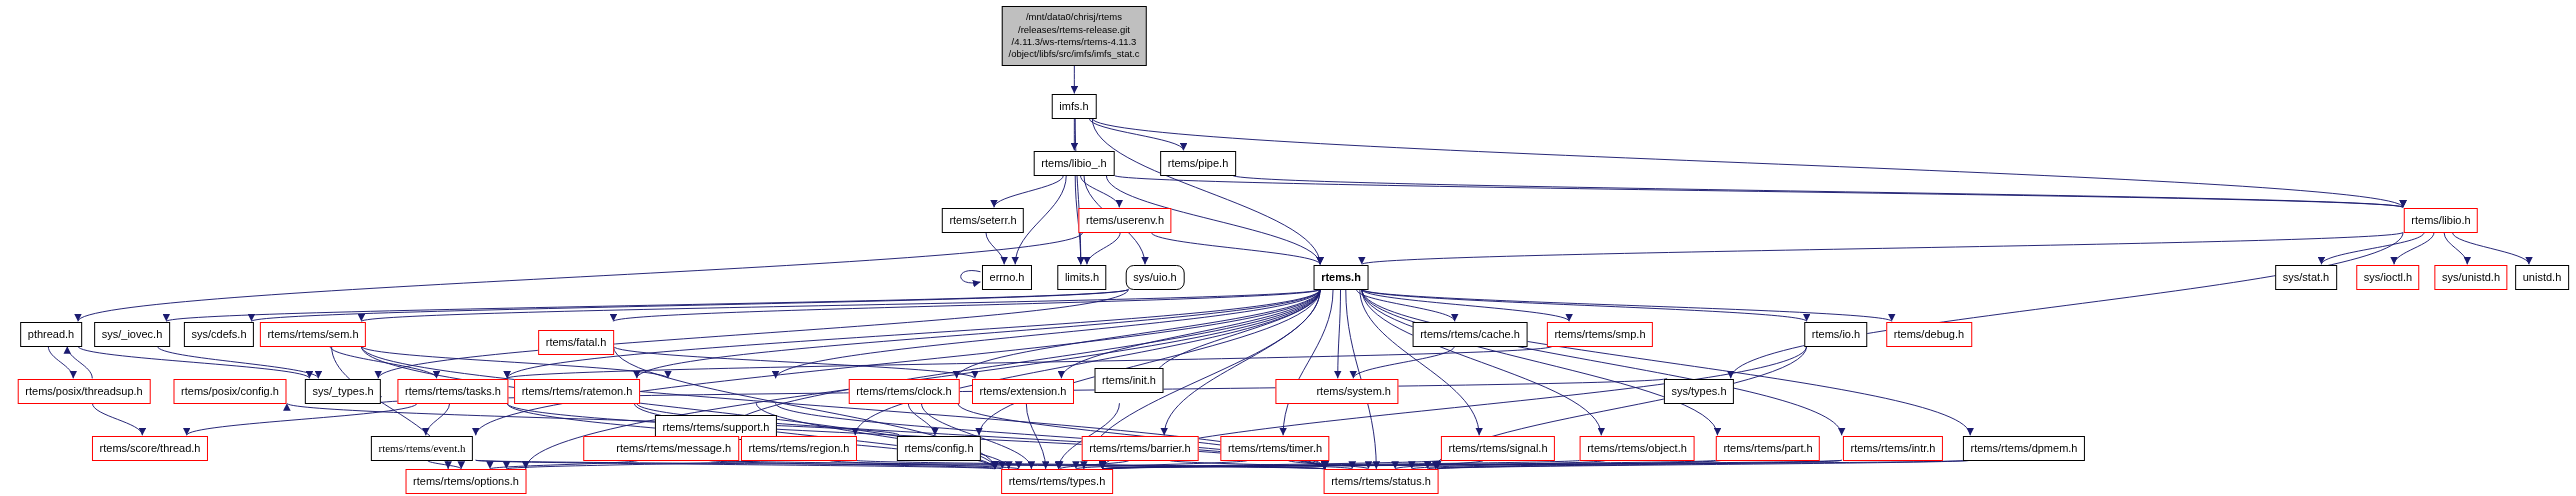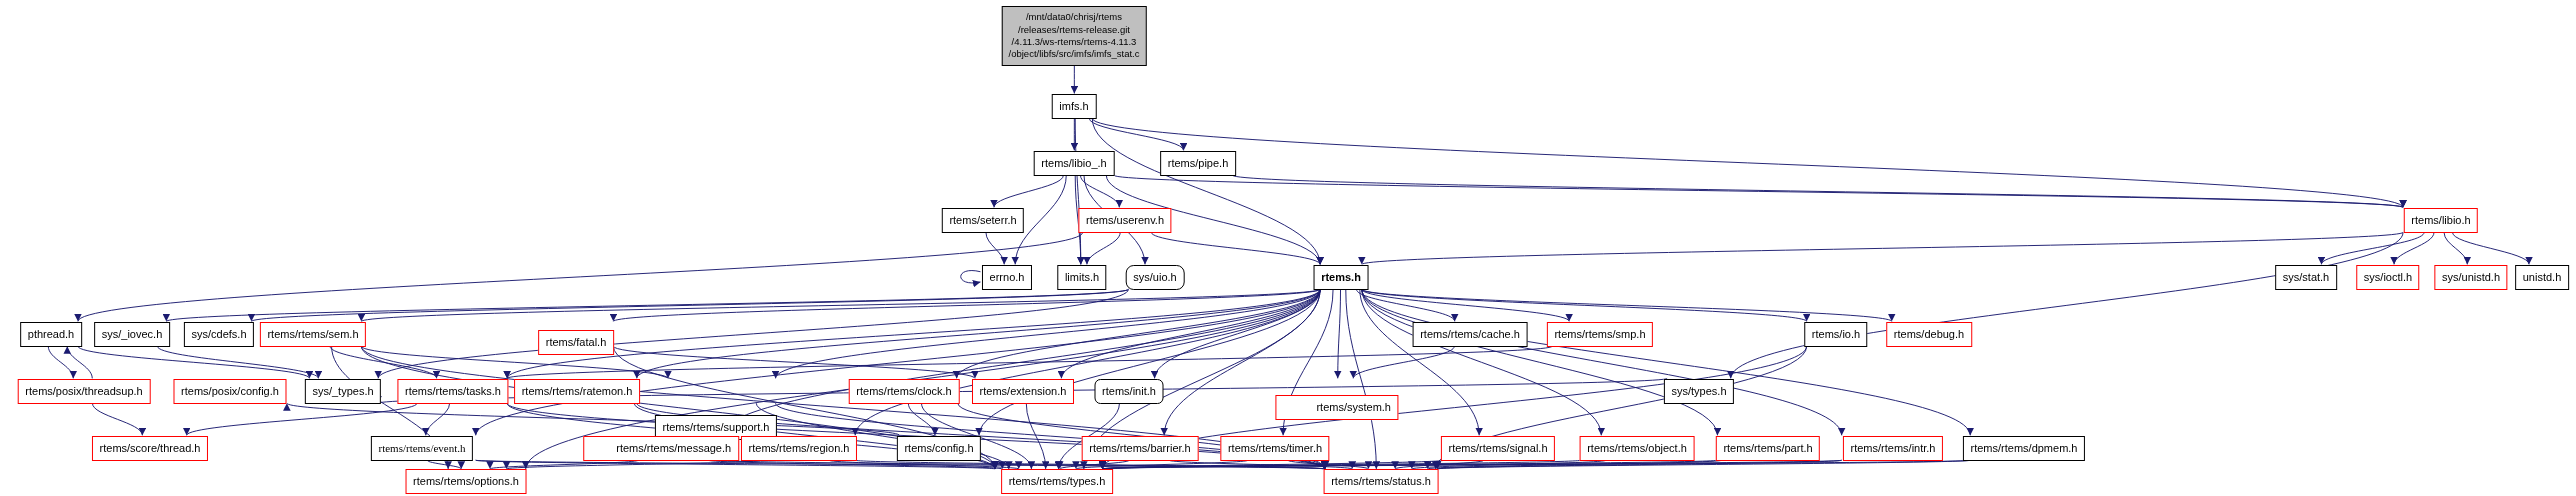--- a/index.html
+++ b/index.html
@@ -184,22 +184,22 @@
     <div class="node" style="left: 1836px; top: 322px;">rtems/io.h</div>
     <div class="node red" style="left: 1929px; top: 322px;">rtems/debug.h</div>
     <div class="node red" style="left: 84px; top: 379px;">rtems/posix/threadsup.h</div>
     <div class="node red" style="left: 230px; top: 379px;">rtems/posix/config.h</div>
     <div class="node" style="left: 343px; top: 379px;">sys/_types.h</div>
     <div class="node red" style="left: 453px; top: 379px;">rtems/rtems/tasks.h</div>
     <div class="node red" style="left: 577px; top: 379px;">rtems/rtems/ratemon.h</div>
     <div class="node" style="left: 716px; top: 379px; margin-top: 36px;">rtems/rtems/support.h</div>
     <div class="node red" style="left: 904px; top: 379px;">rtems/rtems/clock.h</div>
     <div class="node red" style="left: 1023px; top: 379px;">rtems/extension.h</div>
-    <div class="node" style="left: 1129px; top: 379px; border-radius: 6px;">rtems/init.h</div>
-    <div class="node red" style="left: 1337px; top: 395px; padding-left: 40px;">rtems/system.h</div>
+    <div class="node" style="left: 1129px; top: 368px;">rtems/init.h</div>
+    <div class="node red" style="left: 1337px; top: 379px; padding-left: 40px;">rtems/system.h</div>
     <div class="node" style="left: 1699px; top: 379px;">sys/types.h</div>
     <div class="node red" style="left: 150px; top: 436px;">rtems/score/thread.h</div>
     <div class="node" style="left: 422px; top: 436px; font-family: Liberation Serif, serif;">rtems/rtems/event.h</div>
     <div class="node red" style="left: 661px; top: 436px; padding-left: 32px;">rtems/rtems/message.h</div>
     <div class="node red" style="left: 799px; top: 436px;">rtems/rtems/region.h</div>
     <div class="node" style="left: 939px; top: 436px;">rtems/config.h</div>
     <div class="node red" style="left: 1140px; top: 436px;">rtems/rtems/barrier.h</div>
     <div class="node red" style="left: 1275px; top: 436px;">rtems/rtems/timer.h</div>
     <div class="node red" style="left: 1498px; top: 436px;">rtems/rtems/signal.h</div>
     <div class="node red" style="left: 1637px; top: 436px;">rtems/rtems/object.h</div>

